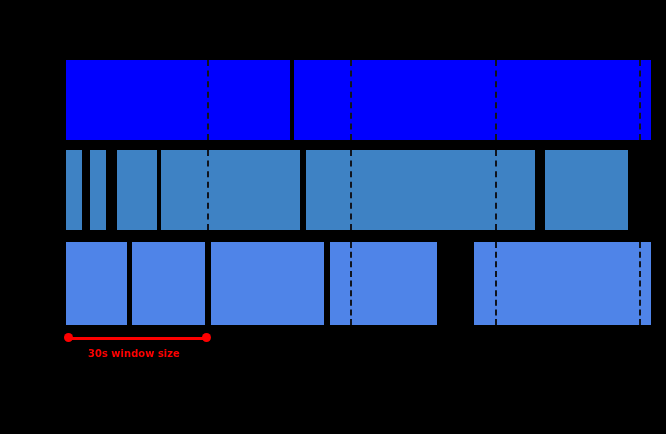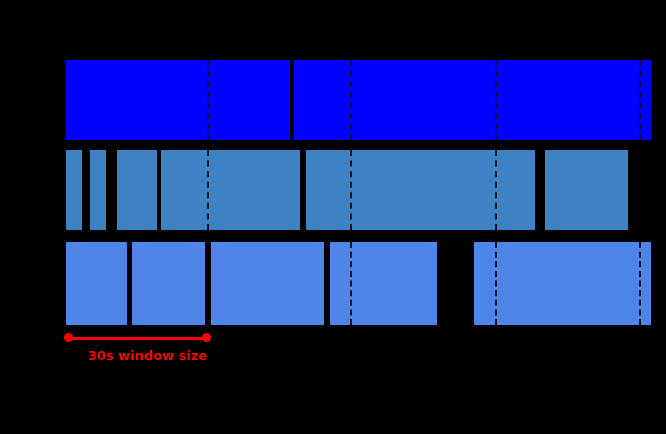--- a/index.html
+++ b/index.html
@@ -42,21 +42,21 @@
   .annot-dot {
     position: absolute;
     width: 9px;
     height: 9px;
     border-radius: 50%;
     background: #fe0000;
   }
   .annot-label {
     position: absolute;
     color: #fe0000;
-    font-size: 13px;
+    font-size: 10px;
     font-weight: bold;
     font-family: "DejaVu Sans", sans-serif;
     white-space: nowrap;
     letter-spacing: 0px;
   }
 </style>
 </head>
 <body>
 
 <div id="stage">

